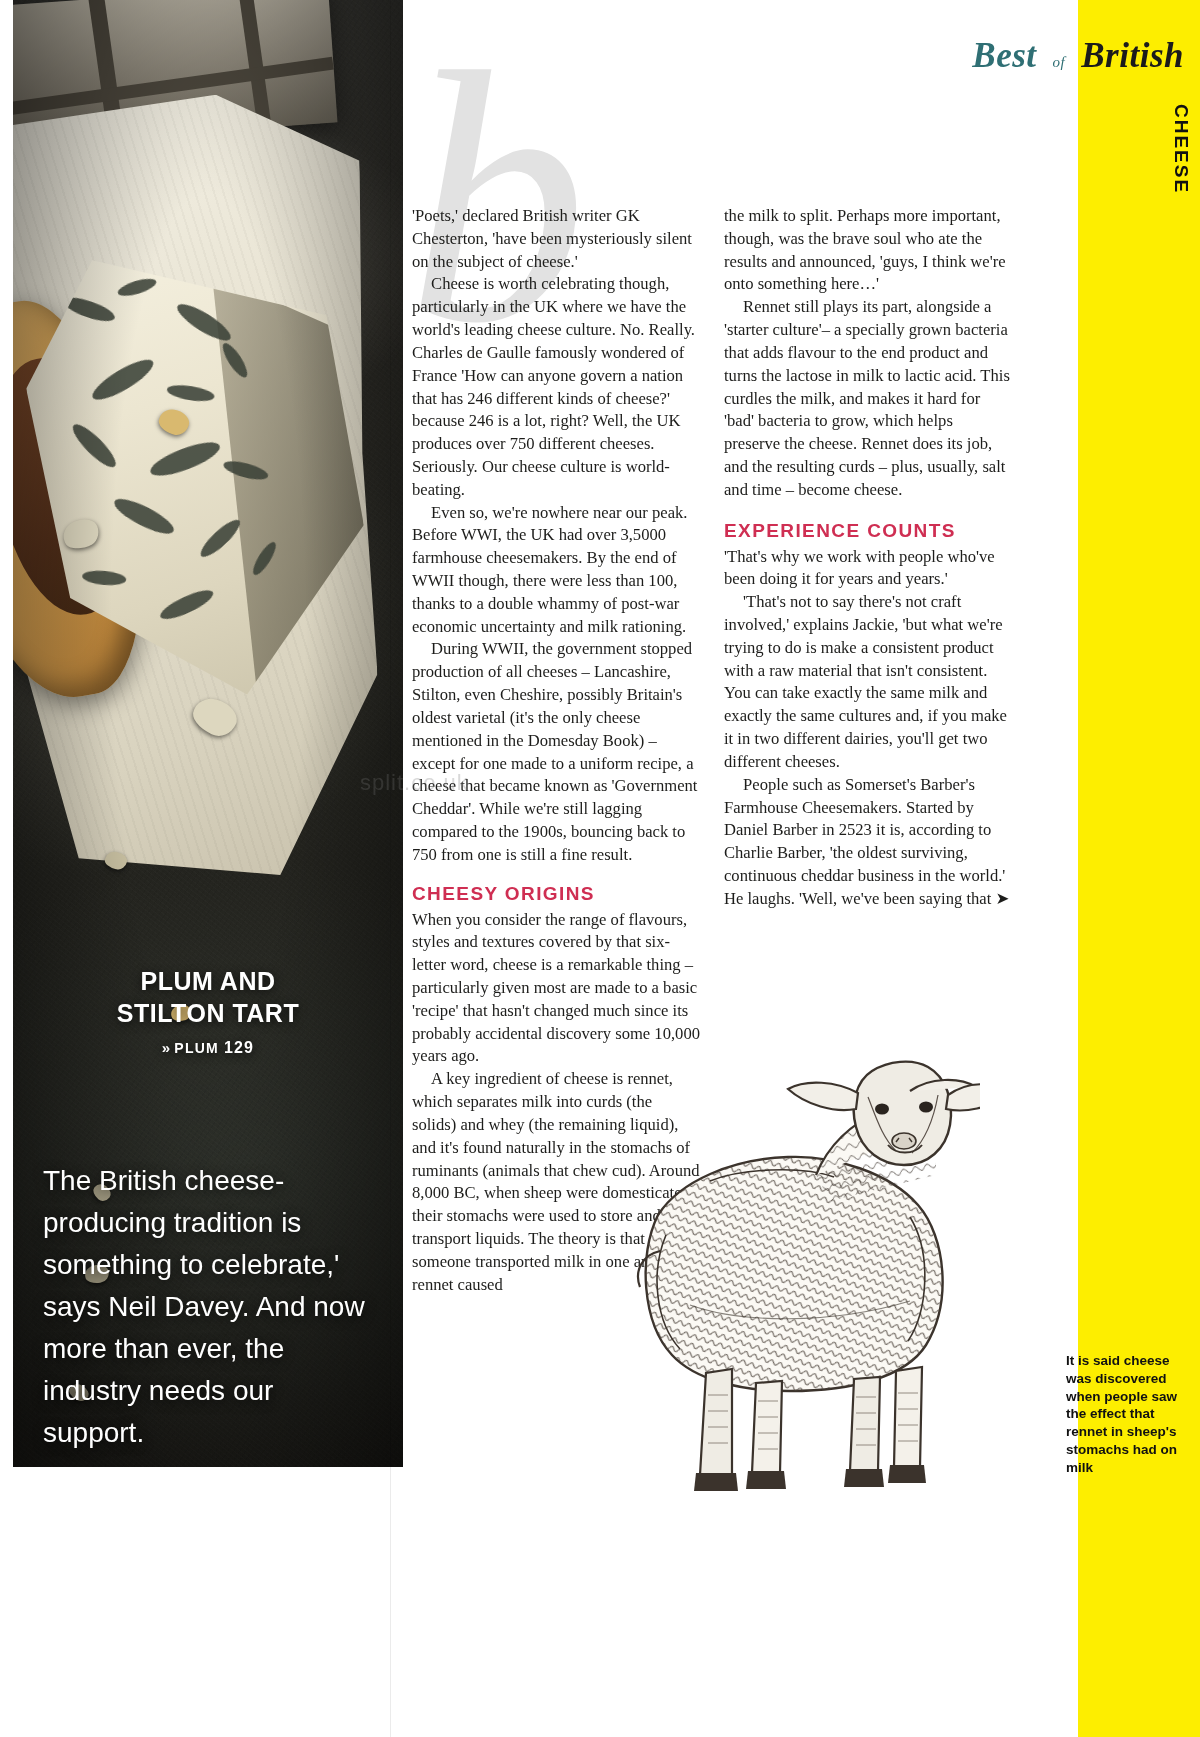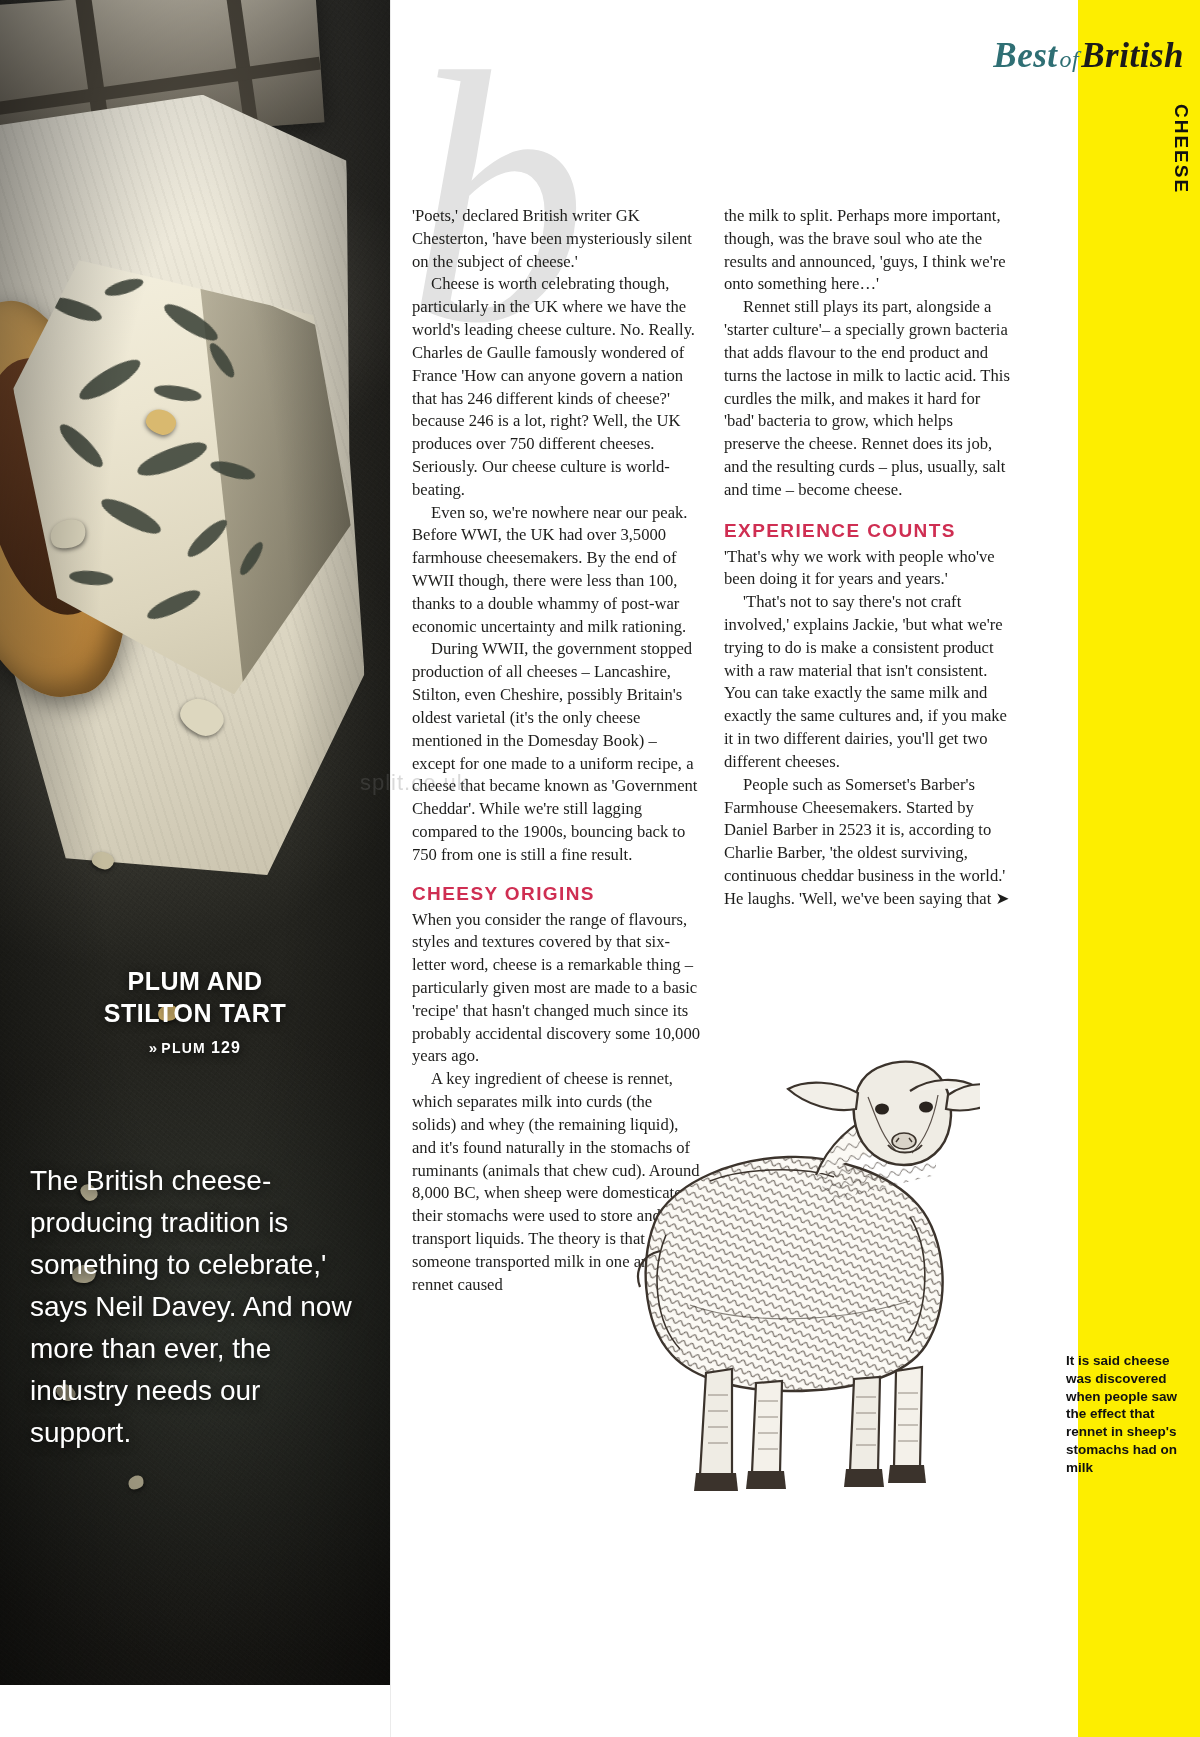--- a/index.html
+++ b/index.html
@@ -11,23 +11,23 @@
     width: 1200px;
     height: 1737px;
     position: relative;
     overflow: hidden;
     font-family: "Liberation Serif", serif;
   }
 
   
   .photo-col {
     position: absolute;
-    left: 0; top: 0;
+    left: 13px; top: 0;
     width: 390px;
-    height: 1685px;
+    height: 1467px;
     overflow: hidden;
     background: #231f1c;
   }
   .photo-bg {
     position: absolute;
     inset: 0;
     background:
       radial-gradient(ellipse 300px 220px at 55% 18%, rgba(190,185,170,0.30), rgba(0,0,0,0) 70%),
       radial-gradient(ellipse 420px 360px at 30% 42%, rgba(120,118,104,0.35), rgba(0,0,0,0) 72%),
       radial-gradient(ellipse 520px 420px at 60% 80%, rgba(60,66,58,0.55), rgba(0,0,0,0) 75%),
@@ -192,24 +192,24 @@
     top: 36px;
     font-size: 35px;
     font-style: italic;
     color: #2f6f74;
     font-family: "Liberation Serif", serif;
     font-weight: 700;
     letter-spacing: .5px;
     white-space: nowrap;
   }
   .masthead .of {
-    font-size: 24px;
+    font-size: 15px;
     font-weight: 400;
     font-style: italic;
-    margin: 0 2px;
+    margin: 0 16px;
   }
   .masthead .british { color: #1b1b1b; }
 
   
   .article {
     position: absolute;
     left: 412px;
     top: 0;
     width: 620px;
     height: 1737px;

